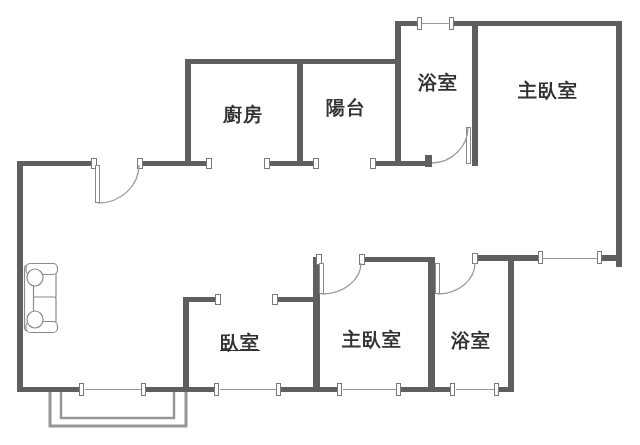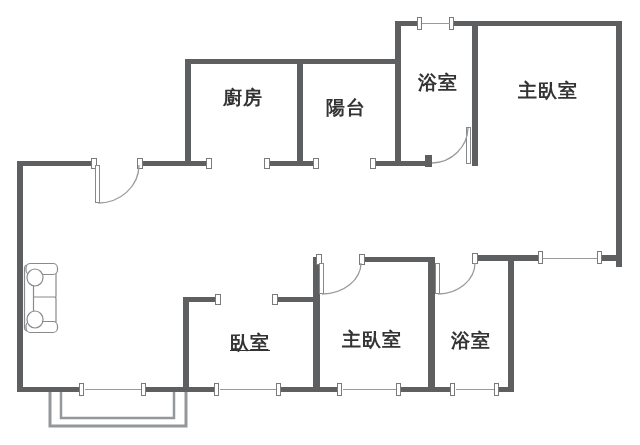--- a/index.html
+++ b/index.html
@@ -128,21 +128,21 @@
       <rect x="31" y="272" width="25" height="26" rx="2"></rect>
       <rect x="31" y="297" width="25" height="26" rx="2"></rect>
       <rect x="24.5" y="265" width="9" height="66" rx="3.5"></rect>
       <rect x="26" y="263.5" width="31.5" height="11" rx="4.5"></rect>
       <rect x="26" y="321.5" width="31.5" height="11" rx="4.5"></rect>
       <ellipse cx="35" cy="277.5" rx="8" ry="8.5"></ellipse>
       <ellipse cx="35" cy="319.5" rx="8" ry="8.5"></ellipse>
     </g>
   </svg>
 
-  <div class="room-label" style="left:243px;top:98px;">廚房</div>
+  <div class="room-label" style="left:243px;top:115px;">廚房</div>
   <div class="room-label" style="left:346px;top:108px;">陽台</div>
   <div class="room-label" style="left:438px;top:83px;">浴室</div>
   <div class="room-label" style="left:548px;top:91px;">主臥室</div>
-  <div class="room-label" style="left:250px;top:343px;text-decoration:underline;">臥室</div>
+  <div class="room-label" style="left:240px;top:343px;text-decoration:underline;">臥室</div>
   <div class="room-label" style="left:372px;top:340px;">主臥室</div>
   <div class="room-label" style="left:471px;top:341px;">浴室</div>
 
 </div>
 
 </body></html>

